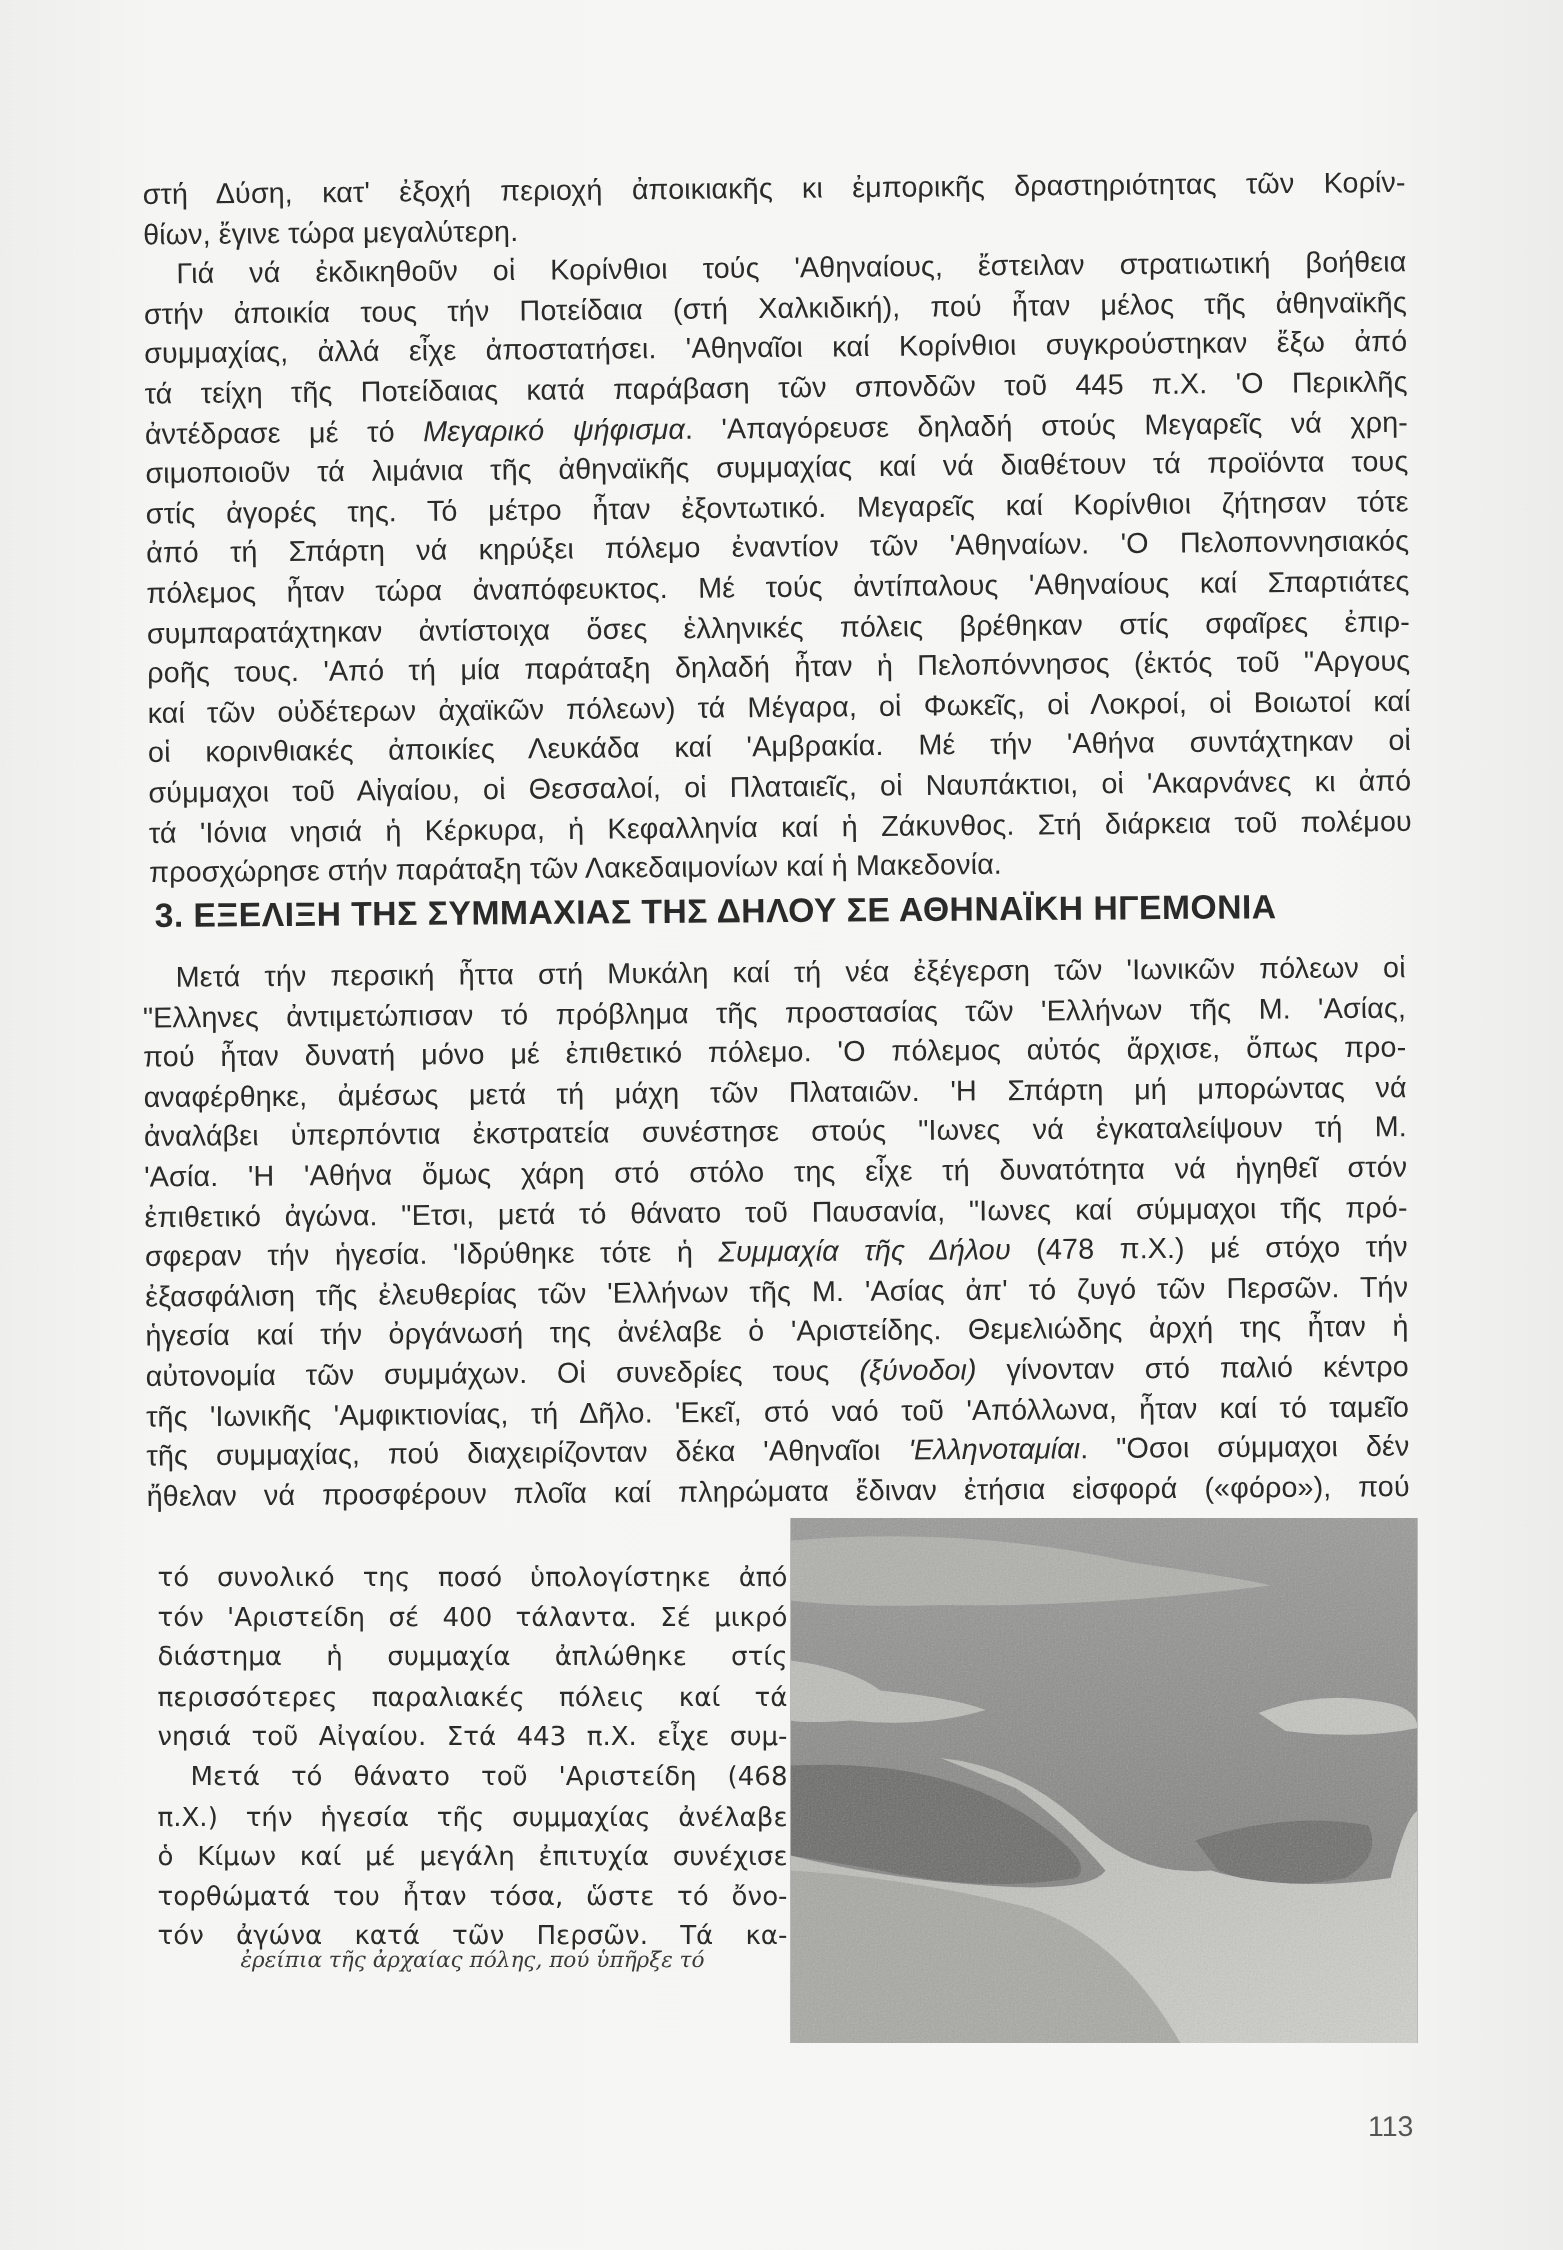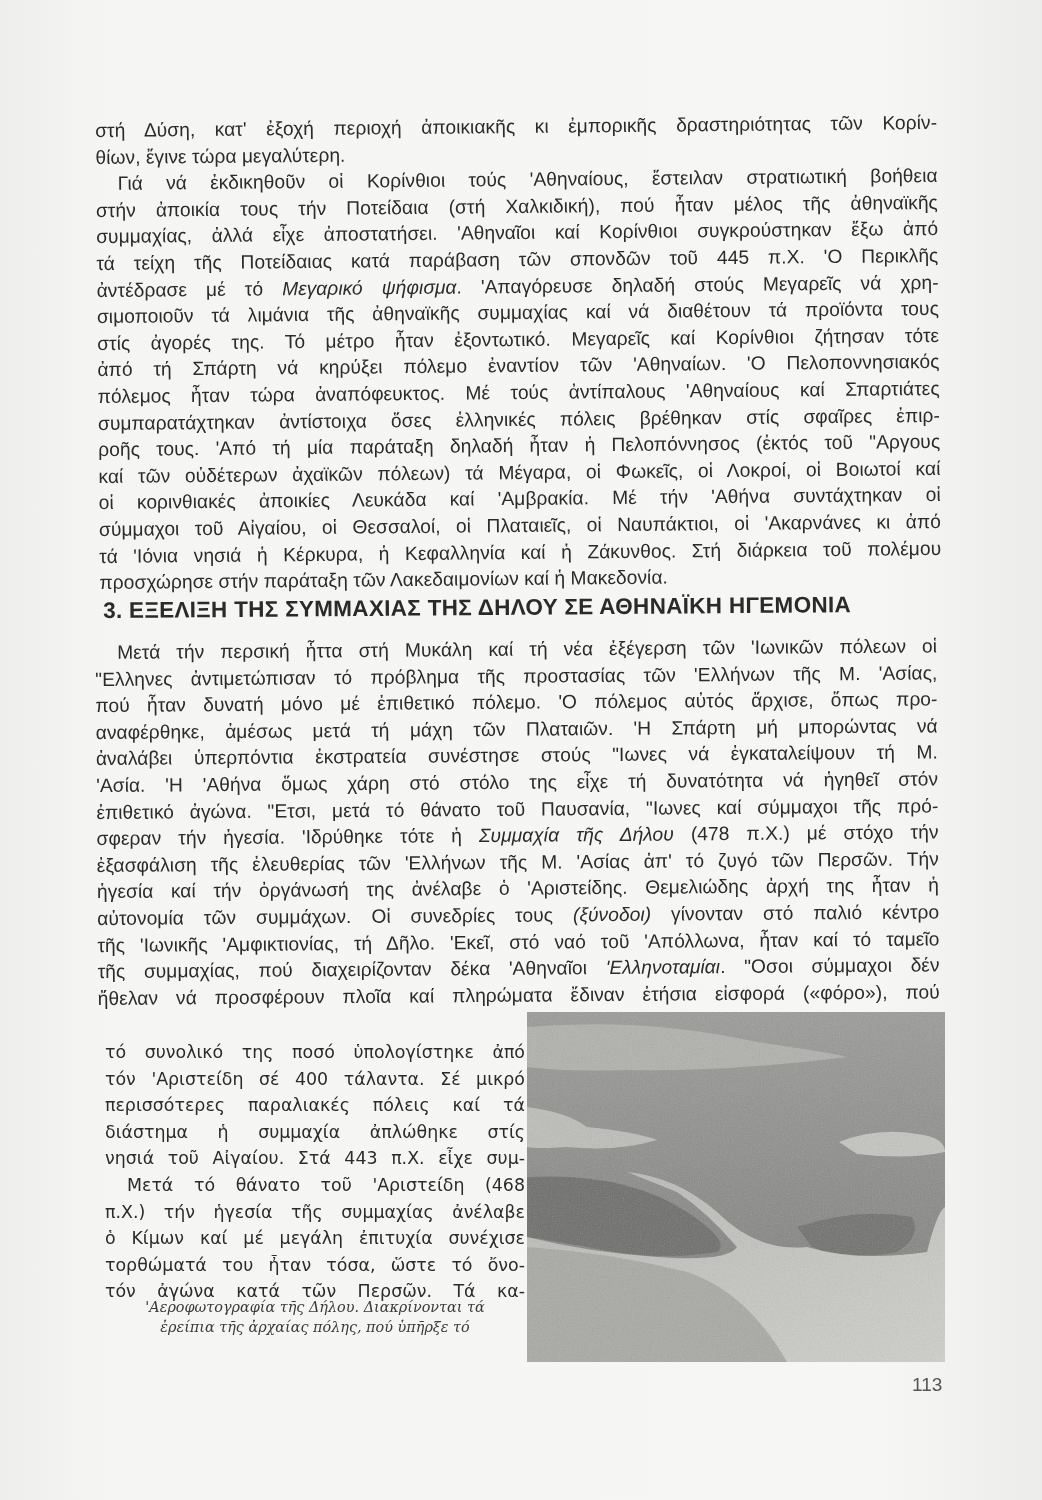--- a/index.html
+++ b/index.html
@@ -32,21 +32,21 @@
     position: absolute; left: 527px; top: 1012px; width: 418px; height: 350px;
     background: #8e8e8e; overflow: hidden;
   }
   .photo svg { display: block; }
   .caption {
     position: absolute; left: 105px; top: 1298px; width: 420px;
     font-family: "DejaVu Serif", serif; font-style: italic; font-size: 14.4px; line-height: 19.5px;
     text-align: center; color: #3a3a3a;
   }
   .page-number {
-    position: absolute; left: 912px; top: 1374px; font-size: 19px; color: #555;
+    position: absolute; left: 912px; top: 1408px; font-size: 19px; color: #555;
   }
   em { font-style: italic; }
 </style>
 </head>
 <body>
 
 <div class="page-shade"></div>
 
 <div class="col top-block">
   <span class="line">στή Δύση, κατ' ἐξοχή περιοχή ἀποικιακῆς κι ἐμπορικῆς δραστηριότητας τῶν Κορίν-</span>
@@ -84,22 +84,22 @@
   <span class="line">ἡγεσία καί τήν ὀργάνωσή της ἀνέλαβε ὁ 'Αριστείδης. Θεμελιώδης ἀρχή της ἦταν ἡ</span>
   <span class="line"><span>αὐτονομία τῶν συμμάχων. Οἱ συνεδρίες τους </span><em>(ξύνοδοι)</em><span> γίνονταν στό παλιό κέντρο</span></span>
   <span class="line">τῆς 'Ιωνικῆς 'Αμφικτιονίας, τή Δῆλο. 'Εκεῖ, στό ναό τοῦ 'Απόλλωνα, ἦταν καί τό ταμεῖο</span>
   <span class="line"><span>τῆς συμμαχίας, πού διαχειρίζονταν δέκα 'Αθηναῖοι </span><em>'Ελληνοταμίαι</em><span>. "Οσοι σύμμαχοι δέν</span></span>
   <span class="line">ἤθελαν νά προσφέρουν πλοῖα καί πληρώματα ἔδιναν ἐτήσια εἰσφορά («φόρο»), πού</span>
 </div>
 
 <div class="narrow">
   <span class="line">τό συνολικό της ποσό ὑπολογίστηκε ἀπό</span>
   <span class="line">τόν 'Αριστείδη σέ 400 τάλαντα. Σέ μικρό</span>
+  <span class="line">διάστημα ἡ συμμαχία ἀπλώθηκε στίς</span>
   <span class="line">περισσότερες παραλιακές πόλεις καί τά</span>
-  <span class="line">διάστημα ἡ συμμαχία ἀπλώθηκε στίς</span>
   <span class="line">νησιά τοῦ Αἰγαίου. Στά 443 π.Χ. εἶχε συμ-</span>
   <span class="line" style="text-indent:22px">Μετά τό θάνατο τοῦ 'Αριστείδη (468</span>
   <span class="line">π.Χ.) τήν ἡγεσία τῆς συμμαχίας ἀνέλαβε</span>
   <span class="line">ὁ Κίμων καί μέ μεγάλη ἐπιτυχία συνέχισε</span>
   <span class="line">τορθώματά του ἦταν τόσα, ὥστε τό ὄνο-</span>
   <span class="line">τόν ἀγώνα κατά τῶν Περσῶν. Τά κα-</span>
 </div>
 
 <div class="photo" title="Aerial photograph of Delos">
   <svg width="418" height="350" viewBox="0 0 418 350">
@@ -127,17 +127,16 @@
     <path d="M312 130 Q350 115 390 122 Q418 125 418 140 Q380 148 330 142 Z" fill="#c4c4c0"></path>
     <path d="M0 165 Q100 160 160 200 Q205 230 190 240 Q130 250 60 235 Q20 228 0 225 Z" fill="#6c6c6a"></path>
     <path d="M270 215 Q330 195 385 205 Q395 225 370 240 Q320 250 285 235 Z" fill="#6f6f6d"></path>
     <path d="M100 160 Q150 165 190 200 Q230 240 280 235 Q330 250 400 240 Q410 200 418 195 L418 350 L0 350 L0 225 Q60 240 130 245 Q200 250 210 235 Q180 200 150 180 Z" fill="url(#land)"></path>
     <path d="M0 235 Q80 240 160 260 Q220 280 260 350 L0 350 Z" fill="#a8a8a4"></path>
     <rect x="0" y="0" width="418" height="350" fill="#ffffff" filter="url(#grain)"></rect>
   </svg>
 </div>
 
 <div class="caption">
-  <div>'Αεροφωτογραφία τῆς Δήλου. Διακρίνονται τά</div>
   <div>ἐρείπια τῆς ἀρχαίας πόλης, πού ὑπῆρξε τό</div>
 </div>
 
 <div class="page-number">113</div>
 
 </body></html>

